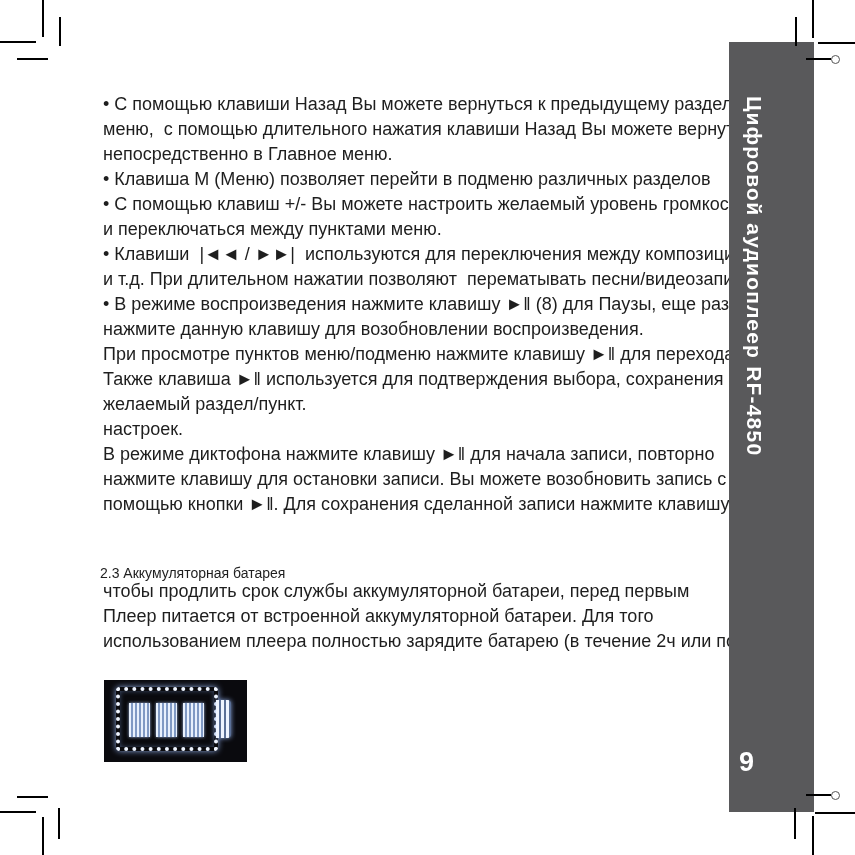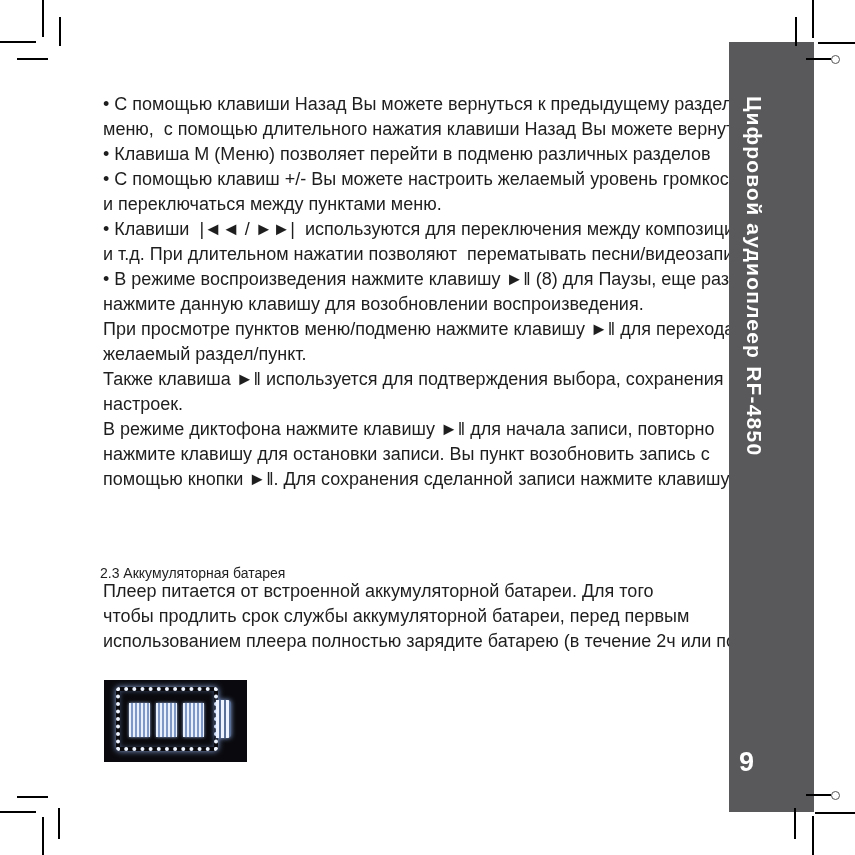--- a/index.html
+++ b/index.html
@@ -46,49 +46,50 @@
 </style>
 </head>
 <body>
 
 <div id="stage">
 
   <div id="body-text">
       <div>
         <div class="line">• С помощью клавиши Назад Вы можете вернуться к предыдущему разделу</div>
         <div class="line">меню,  с помощью длительного нажатия клавиши Назад Вы можете вернуться</div>
+        <div class="line">непосредственно в Главное меню.</div>
       </div>
       <div>
         <div class="line">• Клавиша M (Меню) позволяет перейти в подменю различных разделов</div>
       </div>
       <div>
         <div class="line">• С помощью клавиш +/- Вы можете настроить желаемый уровень громкости</div>
         <div class="line">и переключаться между пунктами меню.</div>
       </div>
       <div>
         <div class="line">• Клавиши  |◄◄ / ►►|  используются для переключения между композициями/</div>
         <div class="line">и т.д. При длительном нажатии позволяют  перематывать песни/видеозаписи</div>
       </div>
       <div>
         <div class="line">• В режиме воспроизведения нажмите клавишу ►‖ (8) для Паузы, еще раз</div>
         <div class="line">нажмите данную клавишу для возобновлении воспроизведения.</div>
         <div class="line">При просмотре пунктов меню/подменю нажмите клавишу ►‖ для перехода в</div>
+        <div class="line">Также клавиша ►‖ используется для подтверждения выбора, сохранения</div>
         <div class="line">желаемый раздел/пункт.</div>
-        <div class="line">Также клавиша ►‖ используется для подтверждения выбора, сохранения</div>
         <div class="line">настроек.</div>
         <div class="line">В режиме диктофона нажмите клавишу ►‖ для начала записи, повторно</div>
-        <div class="line">нажмите клавишу для остановки записи. Вы пункт возобновить запись с</div>
+        <div class="line">нажмите клавишу для остановки записи. Вы можете возобновить запись с</div>
         <div class="line"><span>помощью кнопки ►‖. Для сохранения сделанной записи нажмите клавишу </span><span class="b">M</span><span>.</span></div>
       </div>
     </div>
 
   <h2 id="section-heading">2.3 Аккумуляторная батарея</h2>
   <div id="section-body">
+      <div class="line">чтобы продлить срок службы аккумуляторной батареи, перед первым</div>
       <div class="line">Плеер питается от встроенной аккумуляторной батареи. Для того</div>
-      <div class="line">чтобы продлить срок службы аккумуляторной батареи, перед первым</div>
       <div class="line">использованием плеера полностью зарядите батарею (в течение 2ч или пока</div>
     </div>
 
   <div id="battery-image">
     <div id="battery-body">
       <div id="battery-bars">
           <div class="batt-bar" style="left: 9px;"></div>
           <div class="batt-bar" style="left: 36px;"></div>
           <div class="batt-bar" style="left: 63px;"></div>
         </div>

